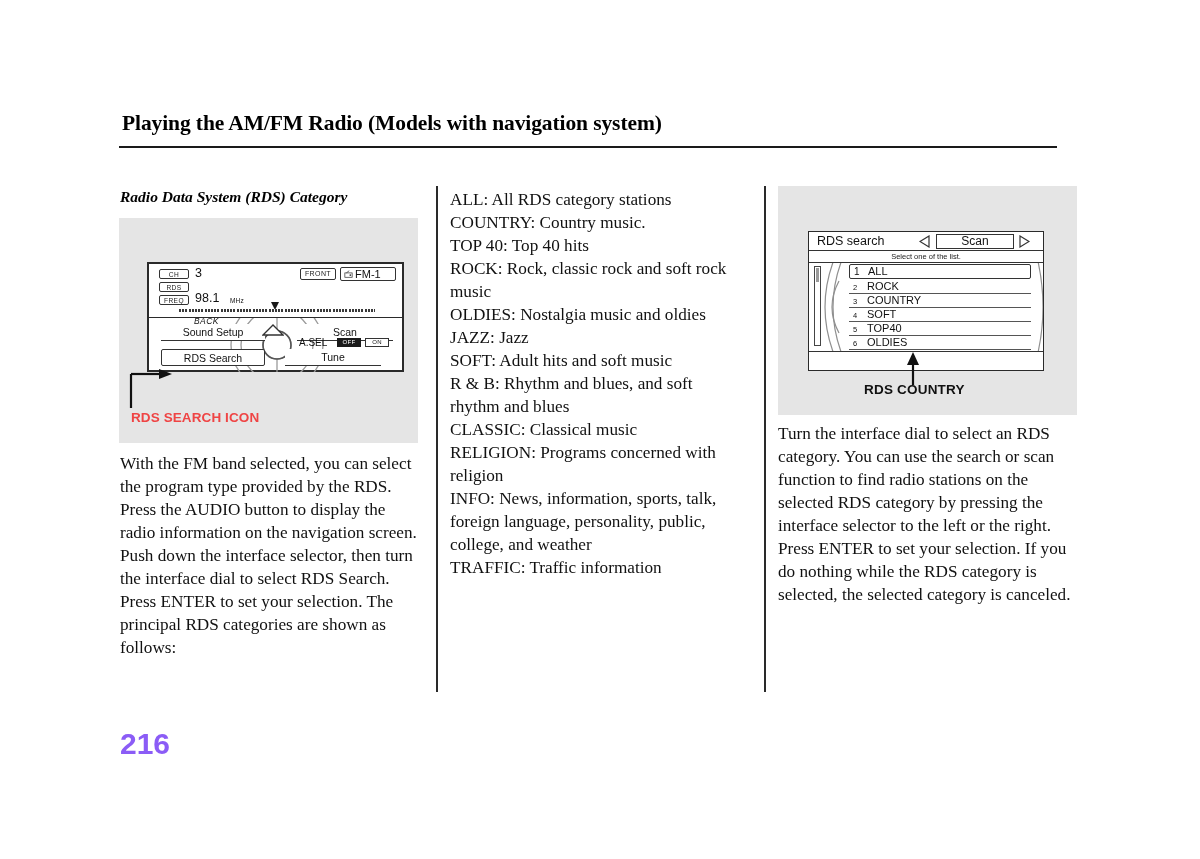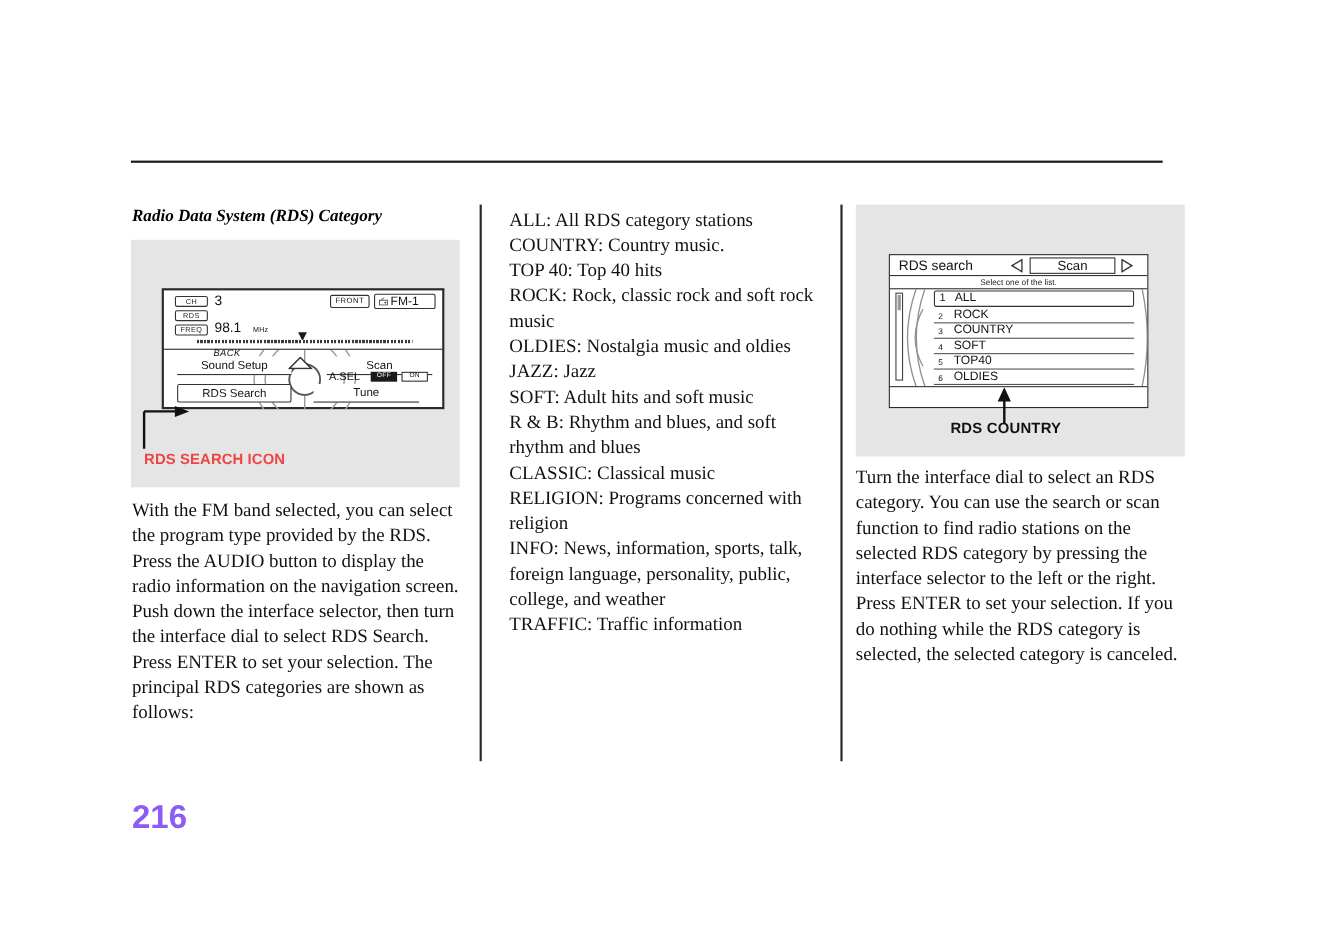--- a/index.html
+++ b/index.html
@@ -406,20 +406,21 @@
     letter-spacing: 0.2px;
     color: #111;
     white-space: nowrap;
   }
 </style>
 </head>
 <body>
 
 <div class="page">
 
+  <div class="page-title">Playing the AM/FM Radio (Models with navigation system)</div>
   <div class="title-rule"></div>
 
   <div class="col-divider left"></div>
   <div class="col-divider right"></div>
 
   <div class="section-subtitle">Radio Data System (RDS) Category</div>
 
   <div class="gray-box" id="left-gray-box"></div>
 
   <div class="radio-unit">
@@ -479,21 +480,21 @@
 
   <svg id="rds-pointer-svg" viewBox="0 0 48 46">
     <line x1="5" y1="44" x2="5" y2="10" stroke="#111" stroke-width="2.2"></line>
     <line x1="5" y1="10" x2="34" y2="10" stroke="#111" stroke-width="2.2"></line>
     <polygon points="46,10 33,5 33,15" fill="#111"></polygon>
   </svg>
   <div id="rds-search-icon-label">RDS SEARCH ICON</div>
 
   <div class="body-text" id="left-body">With the FM band selected, you can select the program type provided by the RDS. Press the AUDIO button to display the radio information on the navigation screen. Push down the interface selector, then turn the interface dial to select RDS Search. Press ENTER to set your selection. The principal RDS categories are shown as follows:</div>
 
-  <div class="body-text" id="mid-body" style="white-space: pre-wrap; margin-left: 13px;">ALL: All RDS category stations
+  <div class="body-text" id="mid-body" style="white-space: pre-wrap;">ALL: All RDS category stations
 COUNTRY: Country music.
 TOP 40: Top 40 hits
 ROCK: Rock, classic rock and soft rock music
 OLDIES: Nostalgia music and oldies
 JAZZ: Jazz
 SOFT: Adult hits and soft music
 R &amp; B: Rhythm and blues, and soft rhythm and blues
 CLASSIC: Classical music
 RELIGION: Programs concerned with religion
 INFO: News, information, sports, talk, foreign language, personality, public, college, and weather

